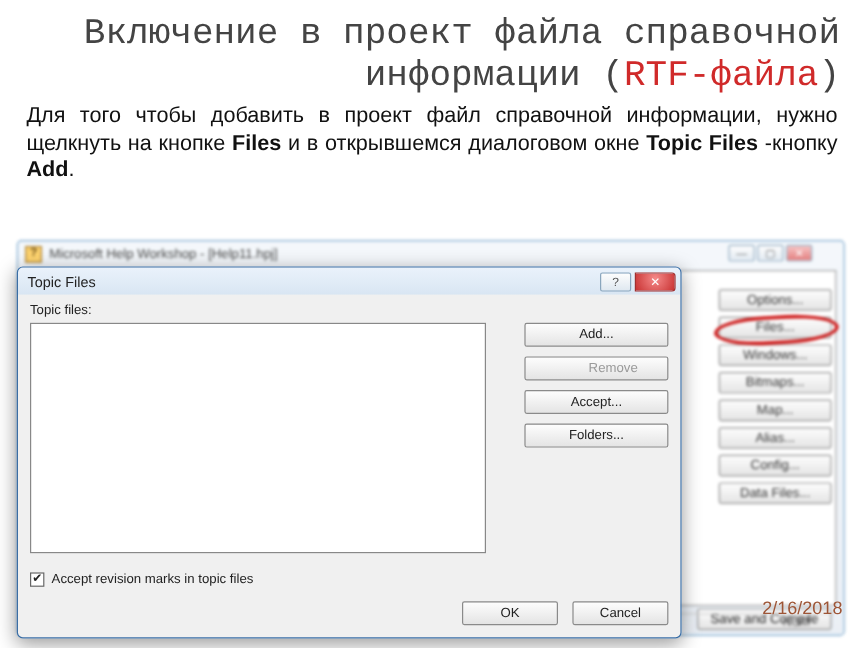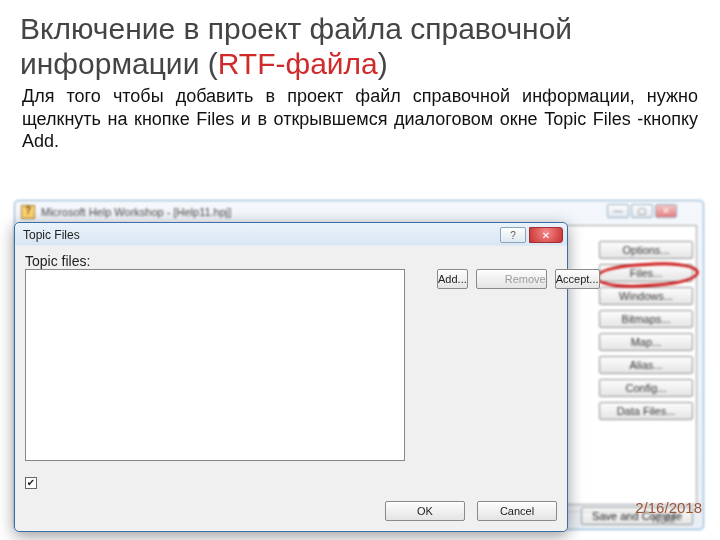--- a/index.html
+++ b/index.html
@@ -6,36 +6,37 @@
   body {
     margin: 0;
     width: 720px;
     height: 540px;
     background: #fff;
     font-family: "Segoe UI", Tahoma, sans-serif;
     overflow: hidden;
     position: relative;
   }
   .slide-title {
-    text-align: left;
+    text-align: right;
     font-size: 30px;
     font-weight: 400;
     color: #444;
     padding: 12px 20px 4px;
     line-height: 1.15;
+    font-family: Liberation Mono, monospace;
   }
   .slide-title .accent { color: #d02a2a; }
   .body-text {
     font-size: 18px;
     color: #111;
     padding: 0 22px 10px;
     text-align: justify;
     line-height: 1.25;
   }
-  .body-text b { font-weight: 400; }
+  .body-text b { font-weight: 700; }
 
   
   .win-back {
     position: absolute;
     left: 14px;
     top: 200px;
     width: 690px;
     height: 330px;
     border: 1px solid #6fa0c9;
     border-radius: 4px;
@@ -157,35 +158,35 @@
     background: radial-gradient(circle at 50% 30%, #f58a8a, #c83232);
     border-color:#a03030;
     color:#fff;
     width:34px;
     border-radius: 0 3px 3px 0;
   }
   .dlg-body {
     position:absolute;
     left:10px; right:10px; top:30px; bottom:10px;
   }
-  .grp-label { font-size: 14px; color:#222; margin-bottom:2px;}
+  .grp-label { font-size: 11px; color:#222; margin-bottom:2px;}
   .listbox {
     position:absolute;
     left:0; top:16px;
     width: 380px;
     height: 192px;
     background:#fff;
     border:1px solid #888;
     box-shadow: inset 1px 1px 0 #fff;
   }
   .dlg-btns {
     position:absolute;
     right:0; top:16px;
     width:120px;
-    display:flex; gap:8px;
+    display:flex; flex-direction:column; gap:8px;
   }
   .dlg-btns .wbtn, .ok-row .wbtn {
     background: linear-gradient(#fdfdfd,#e4e4e4);
     border:1px solid #8a8a8a;
     border-radius:2px;
     font-size:11px;
     padding:3px 0;
     text-align:center;
     color:#222;
   }
@@ -284,24 +285,26 @@
       <div class="capbtn red">✕</div>
     </div>
   </div>
   <div class="dlg-body">
     <div class="grp-label">Topic files:</div>
     <div class="listbox"></div>
     <div class="dlg-btns">
       <div class="wbtn">Add...</div>
       <div class="wbtn disabled">Remove</div>
       <div class="wbtn">Accept...</div>
+      <div class="wbtn">Folders...</div>
     </div>
     <div class="chk-row">
       <label class="chk">
         <span class="chkbox">✔</span>
+        <span>Accept revision marks in topic files</span>
       </label>
     </div>
     <div class="ok-row">
       <div class="wbtn">OK</div>
       <div class="wbtn">Cancel</div>
     </div>
   </div>
 </div>
 
 <div class="date-stamp">2/16/2018</div>

